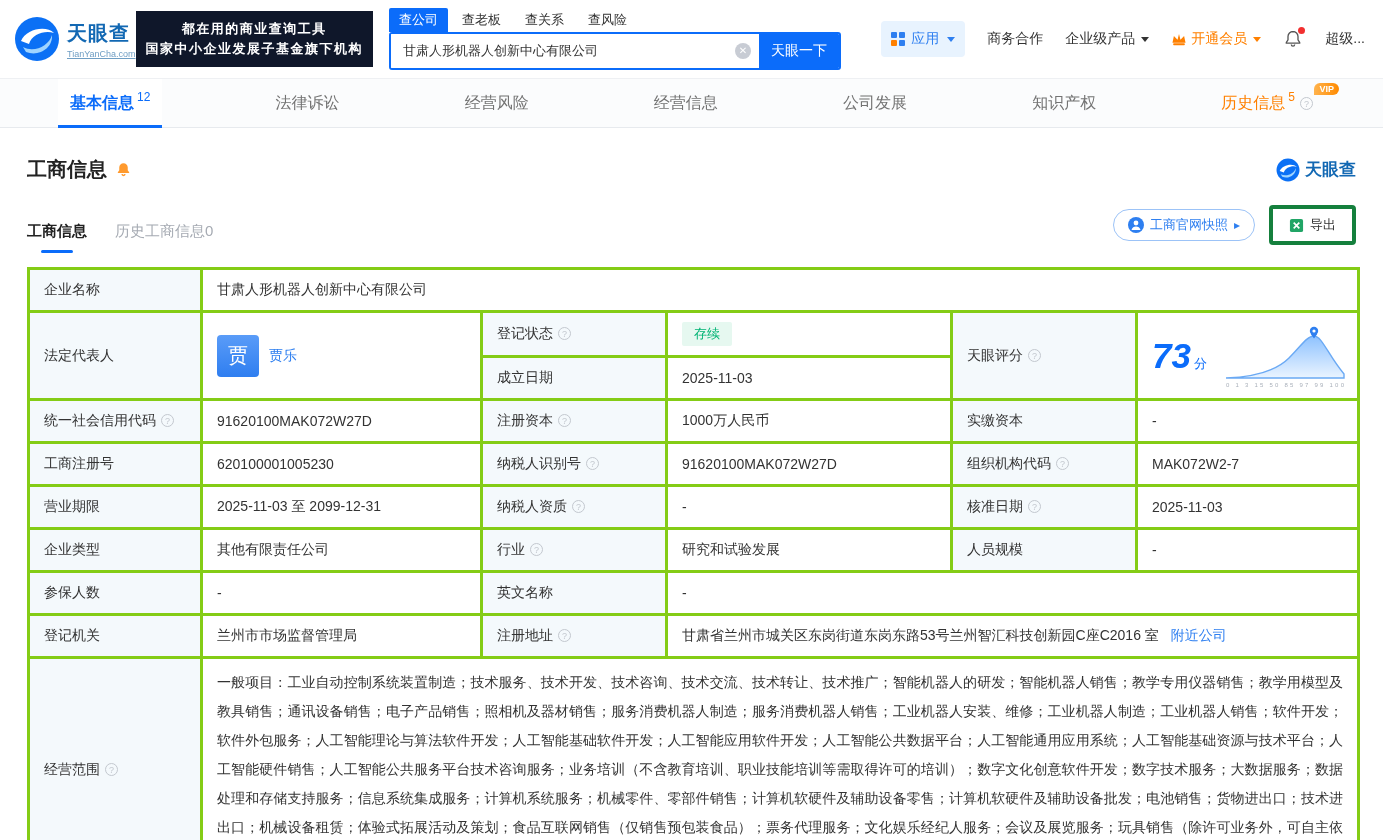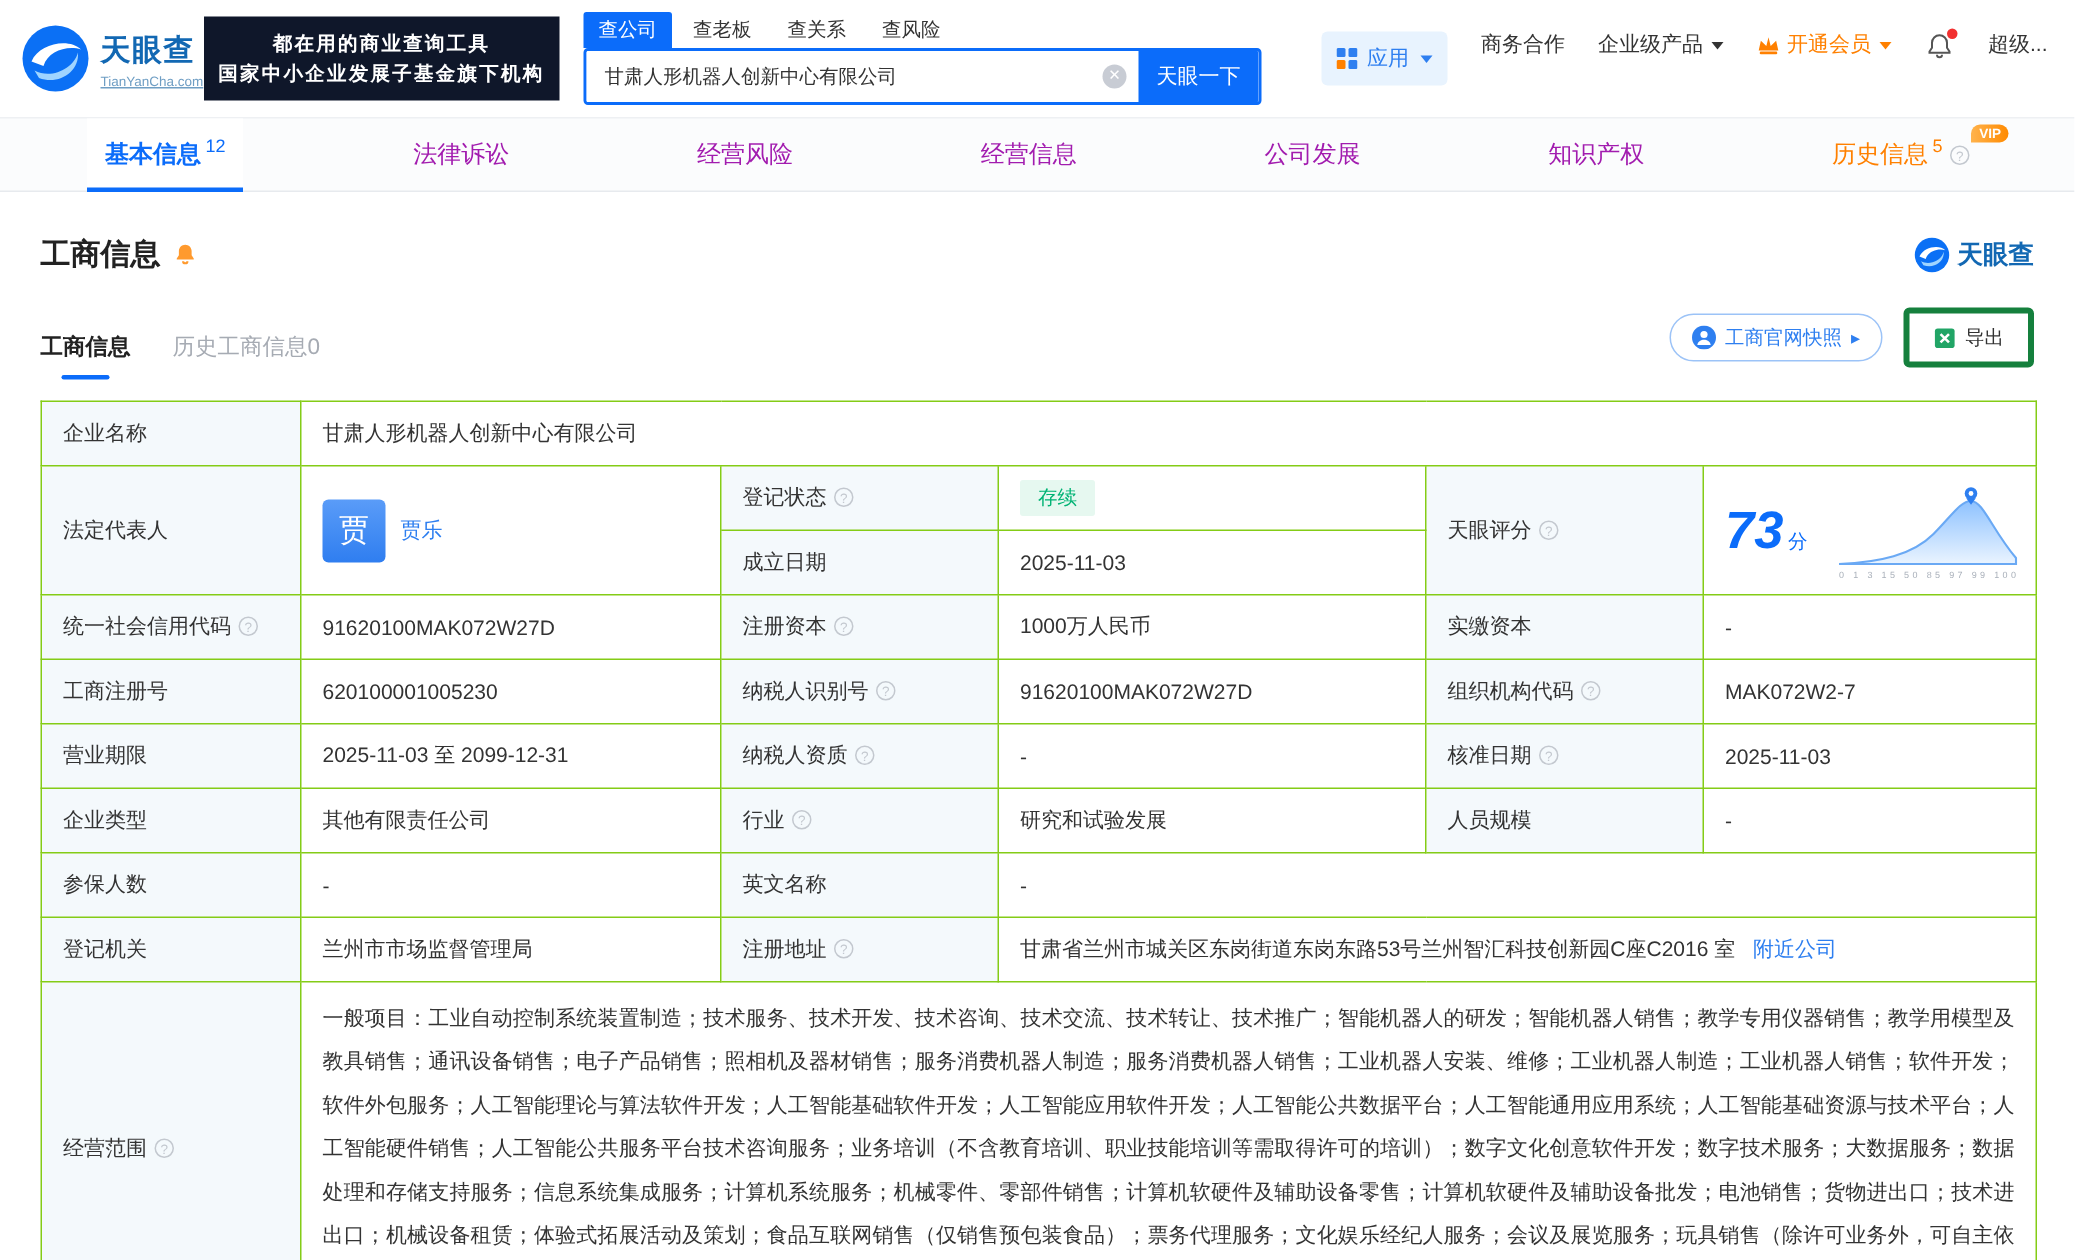--- a/index.html
+++ b/index.html
@@ -23,34 +23,34 @@
   .search-tabs { display:flex; gap:4px; font-size:13px; align-items:flex-end; height:24px; }
   .search-tab { padding:3px 10px; cursor:pointer; color:#333; }
   .search-tab.active { background:#0b6cfa; color:#fff; border-radius:2px 2px 0 0; }
   .search-box { display:flex; border:2px solid #0b6cfa; border-radius:3px; height:38px; overflow:hidden; }
   .search-box input { flex:1; border:none; outline:none; padding:0 30px 0 12px; font-size:13px; color:#333;
                       font-family:"Liberation Sans","DejaVu Sans",sans-serif; }
   .clear-ic { width:16px; height:16px; border-radius:50%; background:#c8ccd4; color:#fff; font-size:10px;
               line-height:16px; text-align:center; align-self:center; margin-right:8px; cursor:pointer; }
   .search-btn { width:80px; background:#0b6cfa; color:#fff; border:none; font-size:14px; cursor:pointer;
                 font-family:"Liberation Sans","DejaVu Sans",sans-serif; }
-  .hd-right { margin-left:auto; display:flex; align-items:flex-start; gap:22px; padding-right:4px; white-space:nowrap; }
+  .hd-right { margin-left:auto; display:flex; align-items:center; gap:22px; padding-right:4px; white-space:nowrap; }
   .apps-chip { display:flex; align-items:center; gap:6px; background:#e8f3fe; color:#2e7ff0;
                padding:9px 10px; border-radius:4px; cursor:pointer; }
   .caret { width:0; height:0; border-left:4px solid transparent; border-right:4px solid transparent;
            border-top:5px solid currentColor; display:inline-block; margin-left:2px; }
   .hd-item { cursor:pointer; display:flex; align-items:center; gap:4px; }
   .hd-vip { color:#ff8000; }
   .bell-wrap { position:relative; cursor:pointer; display:flex; }
   .bell-dot { position:absolute; top:-2px; right:-2px; width:7px; height:7px; background:#f23030; border-radius:50%; }
 
   
   .main-tabs { display:flex; justify-content:space-between; align-items:stretch; height:50px;
                padding:0 58px; background:#fbfcfd; border-top:1px solid #eef0f3; border-bottom:1px solid #e7eaee; }
-  .mtab { display:flex; align-items:center; font-size:16px; color:#a21caf; cursor:pointer; position:relative; padding:0 12px; }
+  .mtab { display:flex; align-items:center; font-size:16px; color:#737373; cursor:pointer; position:relative; padding:0 12px; }
   .mtab.active { color:#0b6cfa; font-weight:bold; background:#fff; }
   .mtab.active::after { content:""; position:absolute; left:0; right:0; bottom:-1px; height:3px; background:#0b6cfa; }
   .mtab .cnt { font-size:12px; margin-left:3px; position:relative; top:-6px; font-weight:normal; }
   .mtab.active .cnt { color:#0b6cfa; }
   .mtab.orange { color:#ff8000; }
   .vip-tag { position:absolute; top:4px; right:-14px; background:linear-gradient(90deg,#ffb34d,#ff8a00);
              color:#fff; font-size:9px; font-weight:bold; padding:1px 5px; border-radius:6px 6px 6px 0; }
 
   
   .q { display:inline-block; width:13px; height:13px; border:1px solid #c3c8cf; border-radius:50%;
@@ -73,21 +73,21 @@
                           bottom:0; width:32px; height:3px; background:#0b6cfa; border-radius:2px; }
   .subtab-btns { margin-left:auto; display:flex; gap:14px; align-items:center; padding-bottom:8px; }
   .btn-snapshot { display:flex; align-items:center; gap:6px; border:1px solid #9cc3f7; color:#2e7ff0;
                   background:#fff; border-radius:17px; padding:6px 14px; font-size:13px; cursor:pointer; }
   .btn-snap-arrow { font-size:12px; }
   .btn-export { display:flex; align-items:center; gap:6px; border:4px solid #15803d; color:#333;
                 background:#fff; border-radius:4px; padding:7px 16px; font-size:13px; cursor:pointer; }
 
   
   table.info { width:1330px; margin:14px 27px 26px; border-collapse:collapse; table-layout:fixed; font-size:14px; }
-  table.info td { border:1px solid #84cc16; padding:9px 14px; vertical-align:middle; color:#333;
+  table.info td { border:3px solid #84cc16; padding:9px 14px; vertical-align:middle; color:#333;
                   word-break:break-all; height:43px; }
   td.lbl { background:#f4f9fc; color:#333; }
   .badge-green { display:inline-block; background:#e6f8f0; color:#00b374; font-size:13px;
                  padding:3px 12px; border-radius:2px; }
   .rep { display:flex; align-items:center; gap:10px; }
   .avatar { width:42px; height:42px; border-radius:4px; background:linear-gradient(180deg,#5a9cf8,#2f7ef0);
             color:#fff; font-size:20px; display:flex; align-items:center; justify-content:center; cursor:pointer; }
   .score-cell { padding:4px 8px 4px 14px !important; }
   .score-wrap { display:flex; align-items:center; justify-content:space-between; }
   .score-num { font-size:35px; font-weight:bold; font-style:italic; color:#0b6cfa; }

